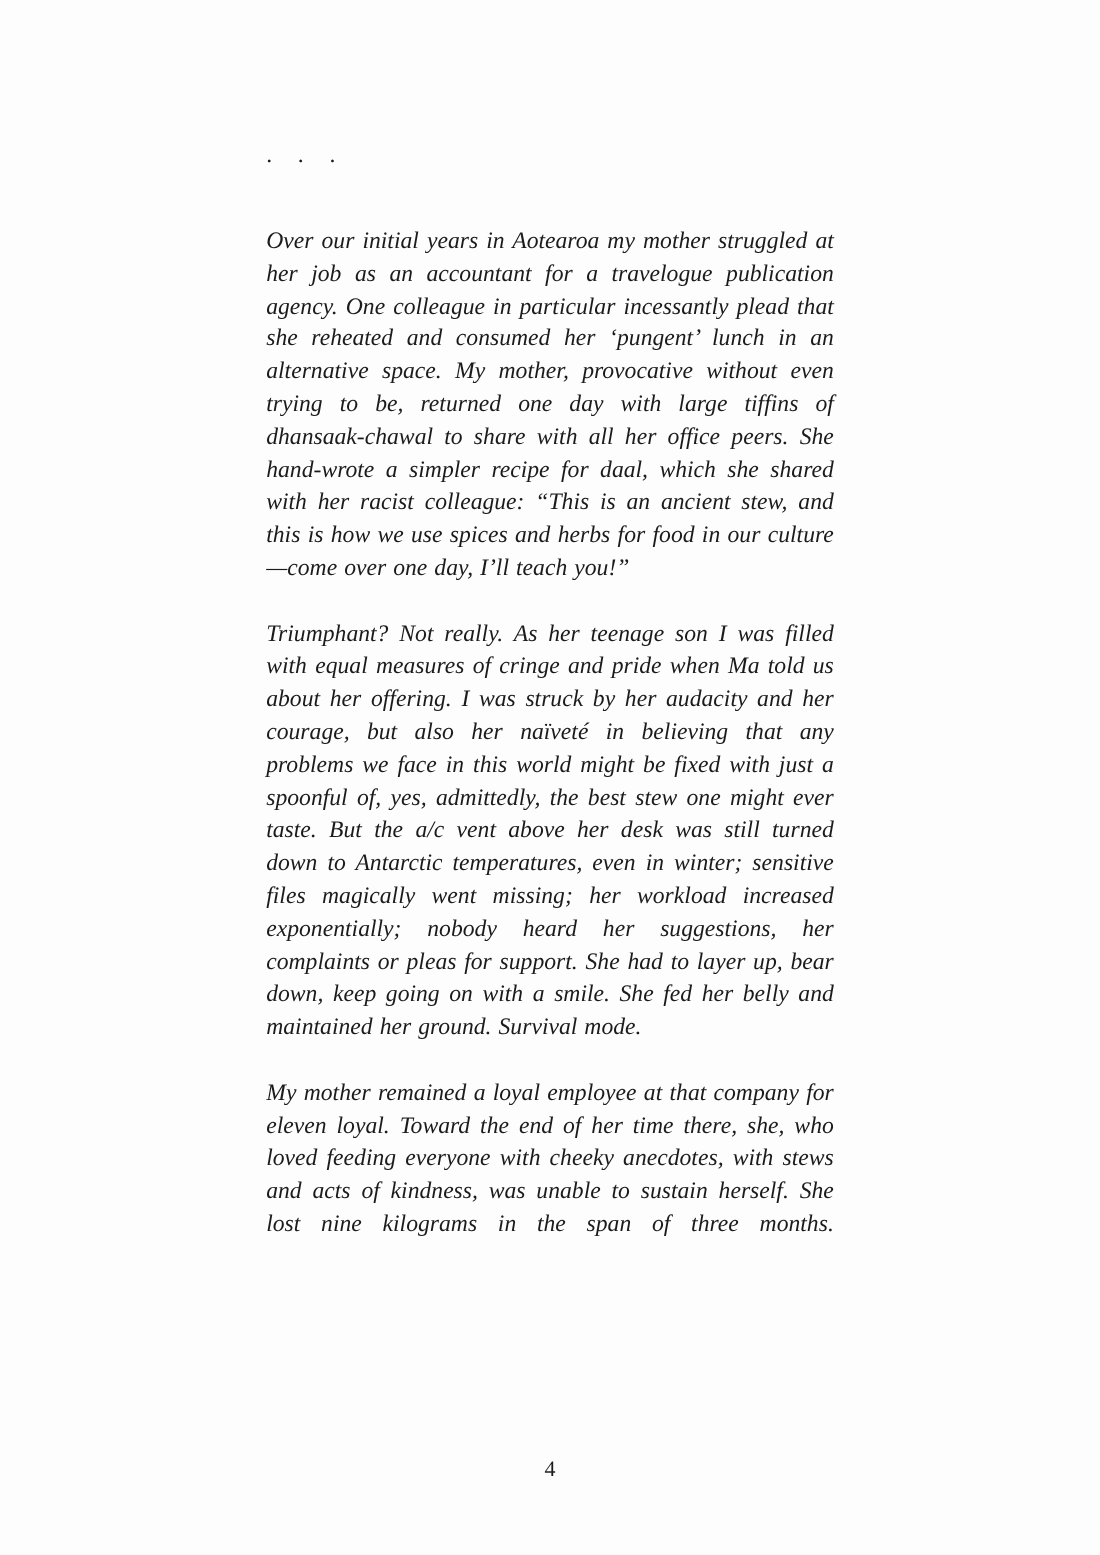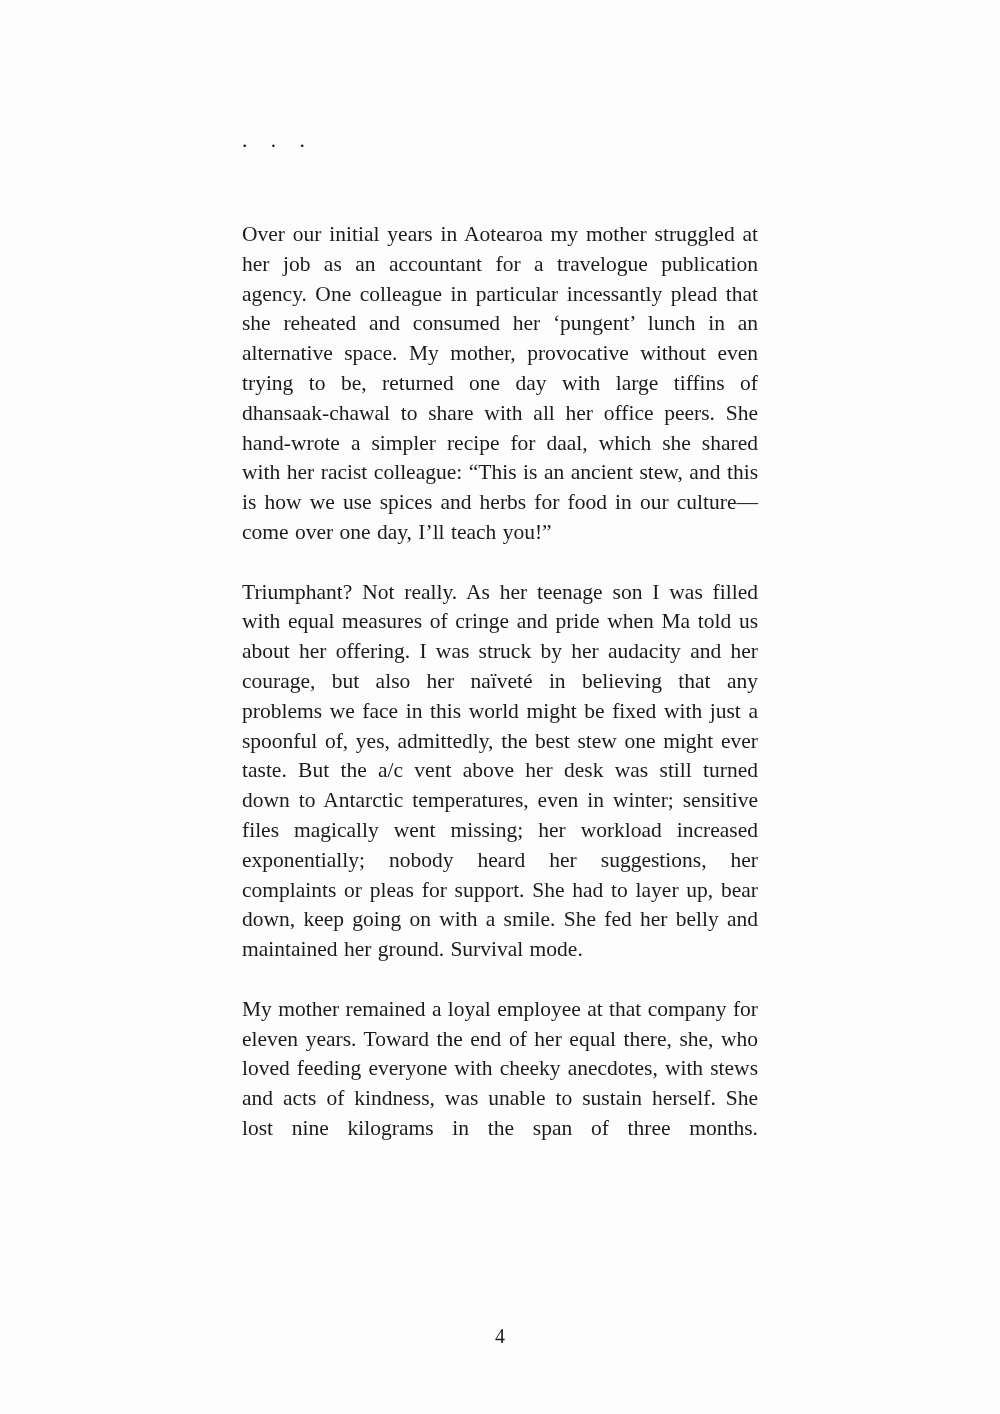--- a/index.html
+++ b/index.html
@@ -27,23 +27,24 @@
     position: absolute;
     top: 126px;
     left: 0;
     font-size: 21.5px;
     line-height: 29.8px;
     letter-spacing: 9px;
     color: #1b1b1b;
   }
   .body-text {
     position: absolute;
-    top: 220px;
+    top: 204px;
     left: 0;
     right: 0;
+    font-style: italic;
   }
   .body-text p {
     margin: 0 0 29.8px 0;
     font-size: 21.5px;
     line-height: 29.8px;
     text-align: justify;
     text-justify: inter-word;
     hyphens: none;
     word-spacing: 1px;
   }
@@ -64,17 +65,17 @@
 </style>
 </head>
 <body>
 
 <div class="page">
   <div class="content">
     <div class="section-break">. . .</div>
     <div class="body-text">
       <p>Over our initial years in Aotearoa my mother struggled at her job as an accountant for a travelogue publication agency. One colleague in particular incessantly plead that she reheated and consumed her ‘pungent’ lunch in an alternative space. My mother, provocative without even trying to be, returned one day with large tiffins of dhansaak-chawal to share with all her office peers. She hand-wrote a simpler recipe for daal, which she shared with her racist colleague: “This is an ancient stew, and this is how we use spices and herbs for food in our culture—come over one day, I’ll teach you!”</p>
       <p>Triumphant? Not really. As her teenage son I was filled with equal measures of cringe and pride when Ma told us about her offering. I was struck by her audacity and her courage, but also her naïveté in believing that any problems we face in this world might be fixed with just a spoonful of, yes, admittedly, the best stew one might ever taste. But the a/c vent above her desk was still turned down to Antarctic temperatures, even in winter; sensitive files magically went missing; her workload increased exponentially; nobody heard her suggestions, her complaints or pleas for support. She had to layer up, bear down, keep going on with a smile. She fed her belly and maintained her ground. Survival mode.</p>
-      <p class="continues">My mother remained a loyal employee at that company for eleven years. Toward the end of her equal there, she, who loved feeding everyone with cheeky anecdotes, with stews and acts of kindness, was unable to sustain herself. She lost nine kilograms in the span of three months.</p>
+      <p class="continues">My mother remained a loyal employee at that company for eleven loyal. Toward the end of her time there, she, who loved feeding everyone with cheeky anecdotes, with stews and acts of kindness, was unable to sustain herself. She lost nine kilograms in the span of three months.</p>
     </div>
   </div>
   <div class="page-number">4</div>
 </div>
 
 </body></html>

